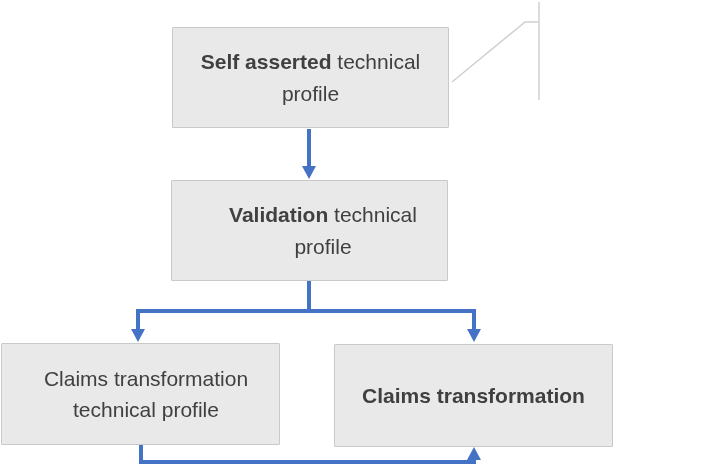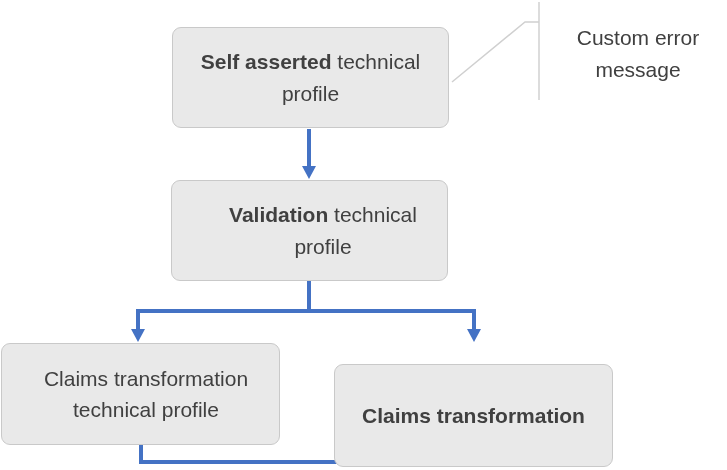--- a/index.html
+++ b/index.html
@@ -39,21 +39,21 @@
   }
   .callout-line {
     stroke: var(--callout-line);
     stroke-width: 1.5;
     fill: none;
   }
   .node {
     position: absolute;
     background: var(--box-fill);
     border: 1px solid var(--box-border);
-    border-radius: 9px;
+    border-radius: 1px;
     display: flex;
     align-items: center;
     justify-content: center;
     color: var(--text);
     font-size: 21px;
     line-height: 1.5;
     text-align: center;
     padding: 4px 12px;
   }
   .node .bold-part { font-weight: bold; }
@@ -64,21 +64,21 @@
     width: 172px;
     text-align: center;
     color: var(--text);
     font-size: 21px;
     line-height: 1.5;
   }
   
   #node-self-asserted   { left: 172px; top: 27px;  width: 277px; height: 101px; }
   #node-validation      { left: 171px; top: 180px; width: 277px; height: 101px; padding-left: 39px; }
   #node-claims-tp       { left: 1px;   top: 343px; width: 279px; height: 102px; padding-left: 23px; }
-  #node-claims-transform{ left: 334px; top: 344px; width: 279px; height: 103px; margin-top: 20px; }
+  #node-claims-transform{ left: 334px; top: 344px; width: 279px; height: 103px; }
 </style>
 </head>
 <body>
 
 <div class="canvas">
 
   <svg class="connector-layer" viewBox="0 0 727 470" xmlns="http://www.w3.org/2000/svg">
 
     <path class="callout-line" d="M452,82 L525,22 L539,22"></path>
     <path class="callout-line" d="M539,2 L539,100"></path>
@@ -106,15 +106,14 @@
   </div>
 
   <div class="node" id="node-claims-tp">
     <div class="node-label"><span class="bold-part"></span><span class="regular-part">Claims transformation technical profile</span></div>
   </div>
 
   <div class="node" id="node-claims-transform">
     <div class="node-label"><span class="bold-part">Claims transformation</span><span class="regular-part"></span></div>
   </div>
 
-  <div class="callout-text">Custom error message</div>
 
 </div>
 
 </body></html>

